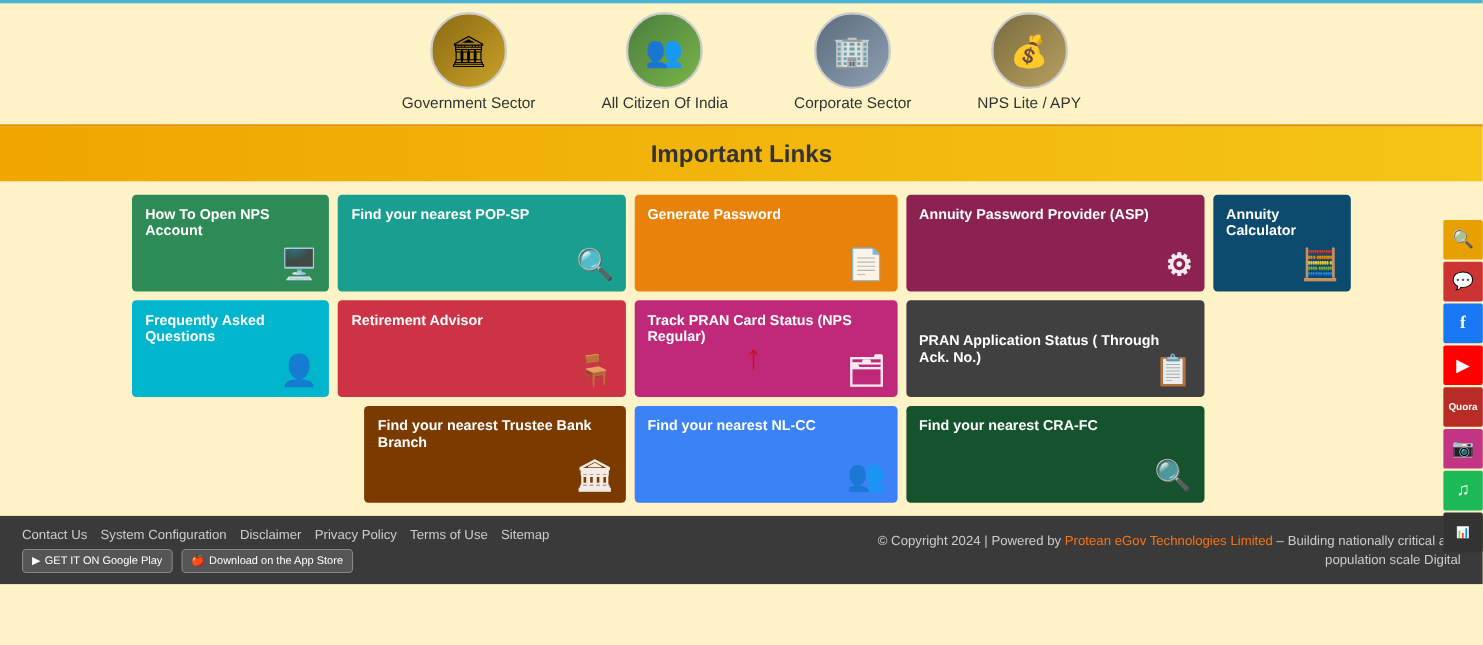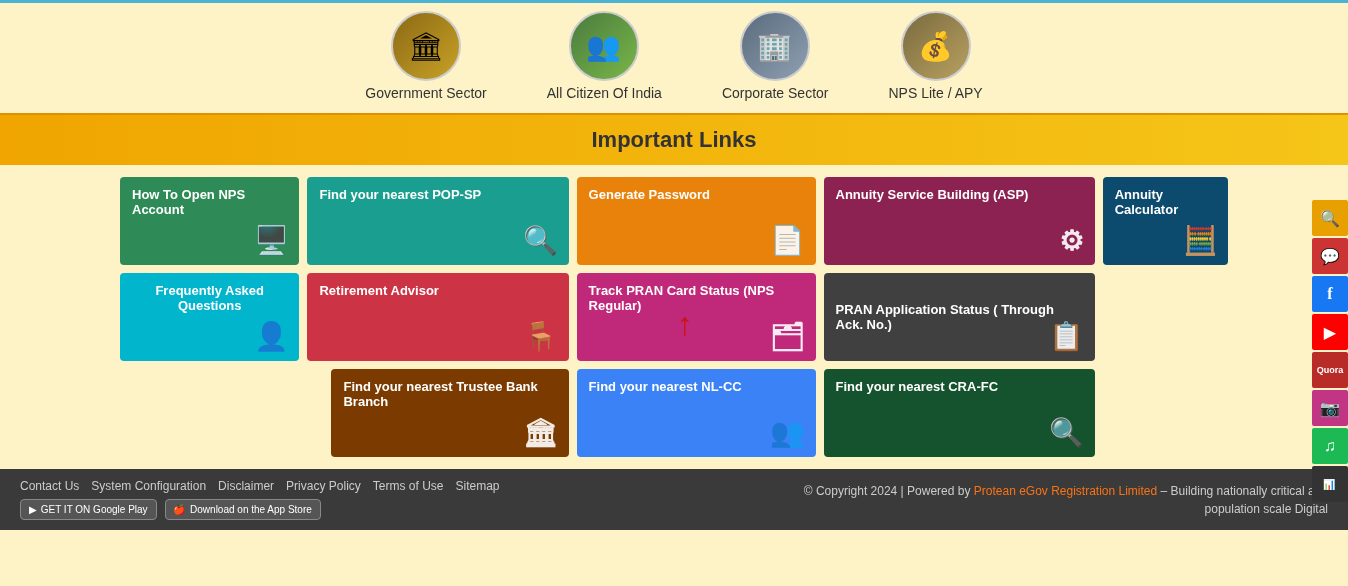--- a/index.html
+++ b/index.html
@@ -92,21 +92,21 @@
       font-size: 28px;
       opacity: 0.9;
     }
 
     
     .tile-green { background: #2e8b57; }
     .tile-teal { background: #1a9e8f; }
     .tile-orange { background: #e8820a; }
     .tile-maroon { background: #8b2252; }
     .tile-magenta { background: #c0297a; }
-    .tile-cyan { background: #00b5cc; text-align: center; }
+    .tile-cyan { background: #00b5cc; }
     .tile-red { background: #cc3344; }
     .tile-yellow-dark { background: #404040; justify-content: center; }
     .tile-olive { background: #7a7a00; }
     .tile-purple { background: #3b82f6; }
     .tile-blue { background: #14532d; }
     .tile-brown { background: #7a3a00; margin-left: 24px; }
 
     
     .footer {
       background: #3a3a3a;
@@ -266,21 +266,21 @@
       </div>
     </div>
     <div class="link-tile tile-purple">
       <span>Find your nearest NL-CC</span>
       <span class="tile-icon">👥</span>
     </div>
   </div>
 
   <div class="links-col">
     <div class="link-tile tile-maroon">
-      <span>Annuity Service Building (ASP)</span>
+      <span>Annuity Password Provider (ASP)</span>
       <span class="tile-icon">⚙</span>
     </div>
     <div class="link-tile tile-yellow-dark">
       <span>PRAN Application Status ( Through Ack. No.)</span>
       <span class="tile-icon">📋</span>
     </div>
     <div class="link-tile tile-blue">
       <span>Find your nearest CRA-FC</span>
       <span class="tile-icon">🔍</span>
     </div>
@@ -310,21 +310,21 @@
         <span>GET IT ON Google Play</span>
       </div>
       <div class="app-btn">
         <span>🍎</span>
         <span>Download on the App Store</span>
       </div>
     </div>
   </div>
   <div class="footer-right">
     <span>© Copyright 2024 | Powered by</span>
-    <span class="protean-link">Protean eGov Registration Limited</span>
+    <span class="protean-link">Protean eGov Technologies Limited</span>
     <span>– Building nationally critical and population scale Digital</span>
   </div>
 </div>
 
 <div class="social-sidebar">
   <div class="social-btn social-search">🔍</div>
   <div class="social-btn social-chat">💬</div>
   <div class="social-btn social-fb" style="font-weight:bold;font-family:serif;">f</div>
   <div class="social-btn social-yt">▶</div>
   <div class="social-btn social-quora" style="font-size:9px;font-weight:bold;">Quora</div>

